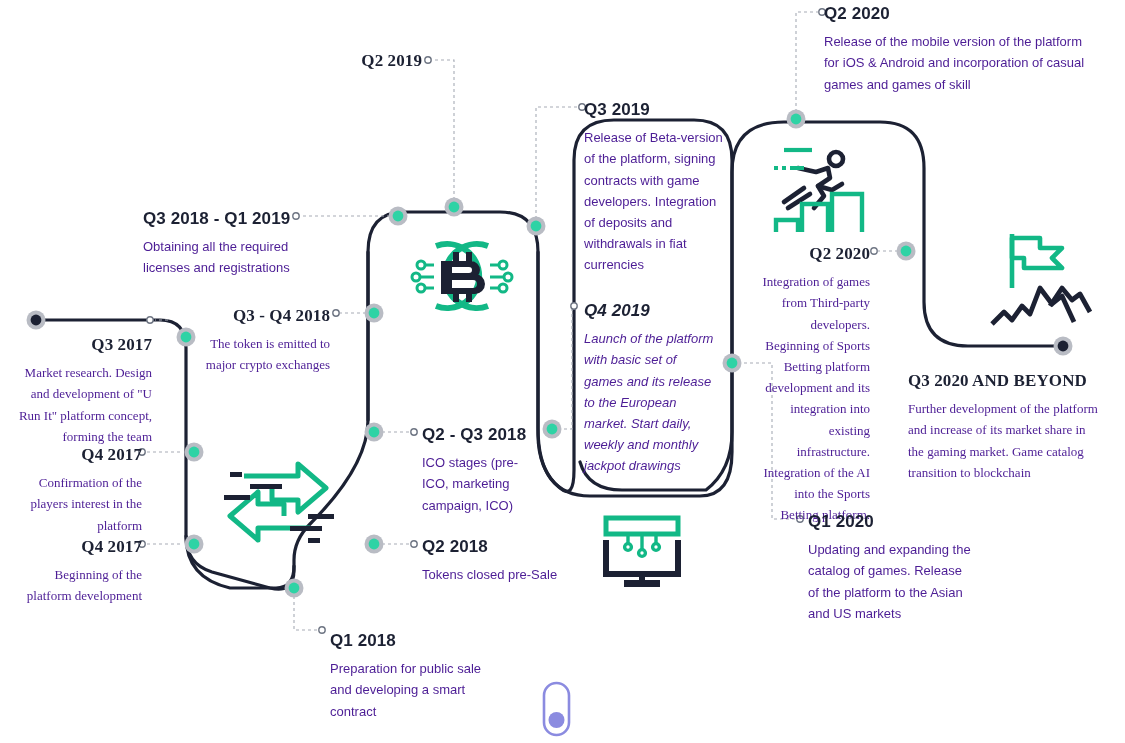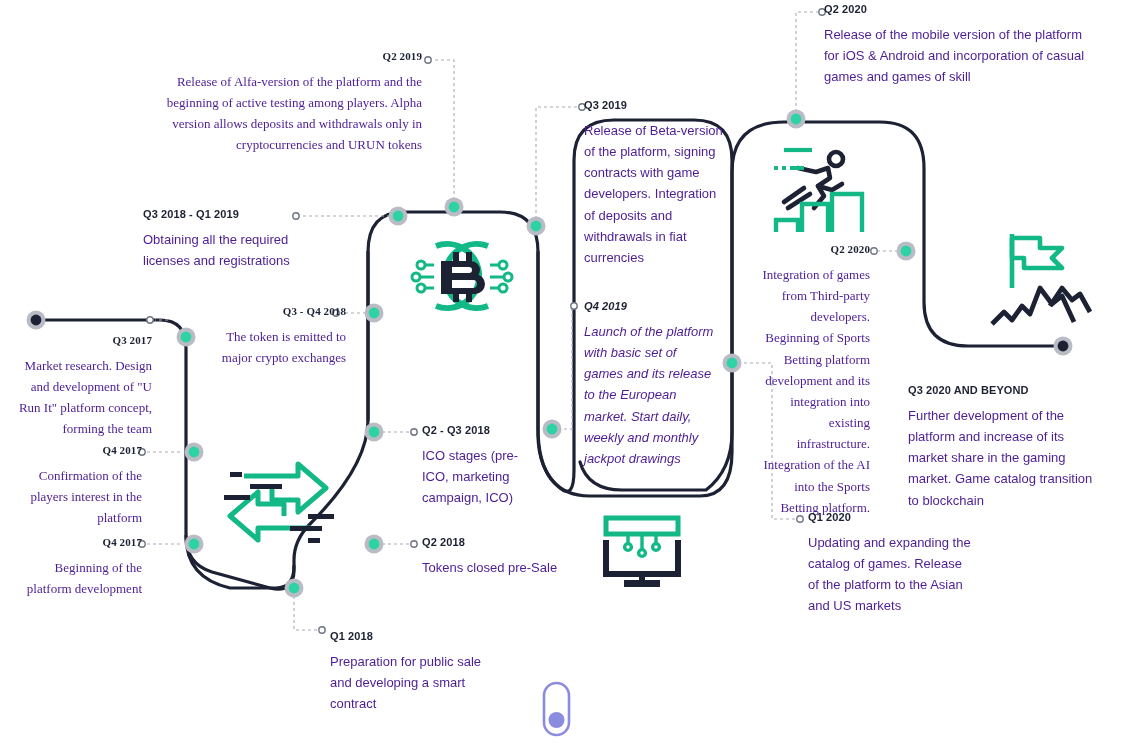--- a/index.html
+++ b/index.html
@@ -6,21 +6,21 @@
   body{
     width:1125px;height:743px;position:relative;overflow:hidden;
     font-family:"Liberation Sans", sans-serif;
     color:#3f4550;
   }
   #stage{position:absolute;left:0;top:0;width:1125px;height:743px;}
   #roadmap-svg{position:absolute;left:0;top:0;width:1125px;height:743px;}
 
   .milestone{position:absolute;}
   .m-title{
-    font-size:11px;font-weight:bold;color:#1c2133;
+    font-size:17px;font-weight:bold;color:#1c2133;
     letter-spacing:.1px;margin:0 0 7px 0;line-height:1.25;
   }
   .m-body{
     font-size:13px;line-height:1.63;color:#4c1d95;margin:0;
   }
   .align-right{text-align:right;font-family:Liberation Serif, serif;}
   .align-left{text-align:left;}
 </style>
 </head>
 <body>
@@ -271,33 +271,32 @@
   <div class="milestone align-left" style="left:422px;top:536px;width:180px;">
     <div class="m-title">Q2 2018</div>
     <div class="m-body">Tokens closed pre-Sale</div>
   </div>
 
   <div class="milestone align-left" style="left:422px;top:424px;width:120px;">
     <div class="m-title">Q2 - Q3 2018</div>
     <div class="m-body">ICO stages (pre-ICO, marketing campaign, ICO)</div>
   </div>
 
-  <div class="milestone align-right" style="left:186px;top:305px;width:144px;margin-left:16px;">
+  <div class="milestone align-right" style="left:186px;top:305px;width:144px;">
     <div class="m-title">Q3 - Q4 2018</div>
     <div class="m-body">The token is emitted to major crypto exchanges</div>
   </div>
 
   <div class="milestone align-left" style="left:143px;top:208px;width:160px;">
     <div class="m-title">Q3 2018 - Q1 2019</div>
     <div class="m-body">Obtaining all the required licenses and registrations</div>
   </div>
 
   <div class="milestone align-right" style="left:136px;top:50px;width:286px;">
     <div class="m-title">Q2 2019</div>
-    <div class="m-body">Release of Alfa-version of the platform and the beginning of active testing among players. Alpha version allows deposits and withdrawals only in cryptocurrencies and URUN tokens</div>
   </div>
 
   <div class="milestone align-left" style="left:584px;top:99px;width:140px;">
     <div class="m-title">Q3 2019</div>
     <div class="m-body">Release of Beta-version of the platform, signing contracts with game developers. Integration of deposits and withdrawals in fiat currencies</div>
   </div>
 
   <div class="milestone align-left" style="left:584px;top:300px;width:130px;font-style:italic;">
     <div class="m-title">Q4 2019</div>
     <div class="m-body">Launch of the platform with basic set of games and its release to the European market. Start daily, weekly and monthly jackpot drawings</div>
@@ -311,18 +310,18 @@
   <div class="milestone align-right" style="left:758px;top:243px;width:112px;">
     <div class="m-title">Q2 2020</div>
     <div class="m-body">Integration of games from Third-party developers. Beginning of Sports Betting platform development and its integration into existing infrastructure. Integration of the AI into the Sports Betting platform.</div>
   </div>
 
   <div class="milestone align-left" style="left:808px;top:511px;width:168px;">
     <div class="m-title">Q1 2020</div>
     <div class="m-body">Updating and expanding the catalog of games. Release of the platform to the Asian and US markets</div>
   </div>
 
-  <div class="milestone align-left" style="left:908px;top:384px;width:190px;">
+  <div class="milestone align-left" style="left:908px;top:370px;width:190px;font-family:Liberation Serif, serif;">
     <div class="m-title">Q3 2020 AND BEYOND</div>
     <div class="m-body">Further development of the platform and increase of its market share in the gaming market. Game catalog transition to blockchain</div>
   </div>
 
 </div>
 
 </body></html>

